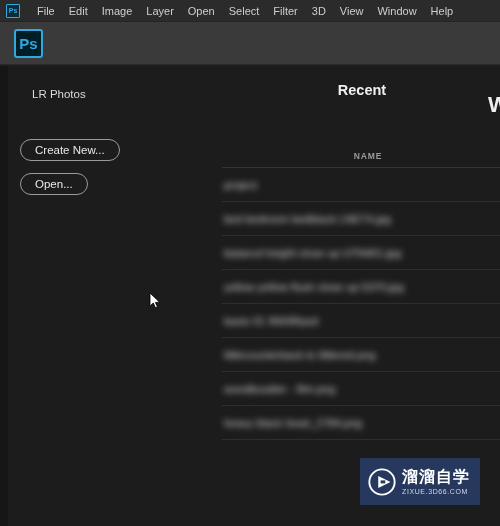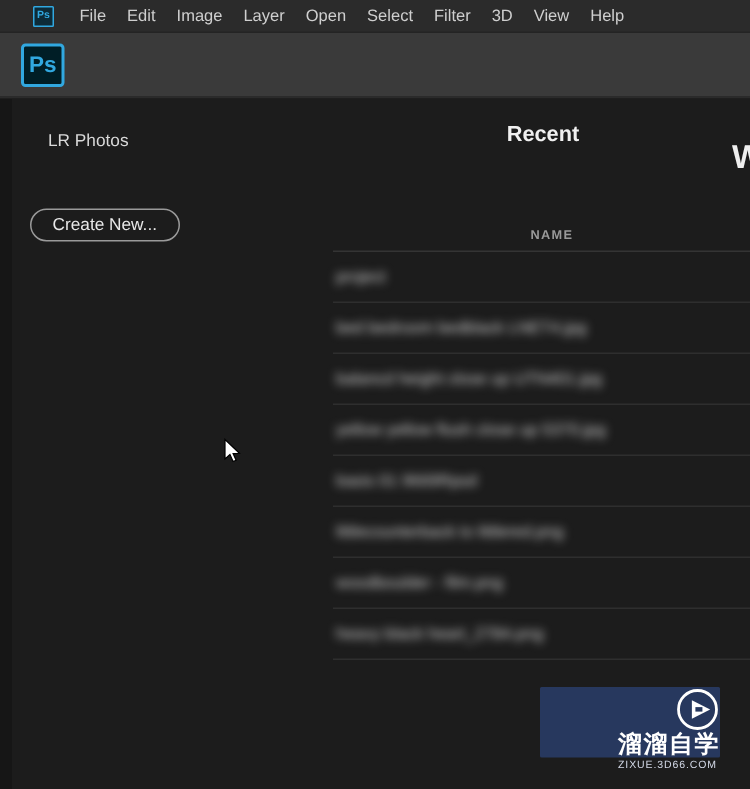--- a/index.html
+++ b/index.html
@@ -16,21 +16,21 @@
     position: relative;
     -webkit-font-smoothing: antialiased;
   }
 
   
   .menubar {
     height: 22px;
     background: #2b2b2b;
     display: flex;
     align-items: center;
-    padding-left: 22px;
+    padding-left: 6px;
     box-sizing: border-box;
     border-bottom: 1px solid #242424;
   }
   .menu-ps-icon {
     width: 14px;
     height: 14px;
     border: 1px solid #31a8e0;
     background: #0d2b38;
     color: #31a8e0;
     font-size: 7px;
@@ -191,25 +191,24 @@
 
   
   .watermark {
     position: absolute;
     left: 360px;
     top: 458px;
     width: 120px;
     height: 47px;
     background: #27385e;
     display: flex;
-    align-items: flex-end;
+    align-items: center;
     padding-left: 7px;
     box-sizing: border-box;
     border-radius: 1px;
-    flex-direction: column;
   }
   .wm-icon { width: 30px; height: 30px; flex: 0 0 30px; }
   .wm-text { margin-left: 5px; line-height: 1; }
   .wm-cn {
     font-size: 16px;
     font-weight: bold;
     color: #ffffff;
     letter-spacing: 1px;
     font-family: "DejaVu Sans", sans-serif;
   }
@@ -238,39 +237,43 @@
   <div class="menu-ps-icon">Ps</div>
   <div class="menu-item">File</div>
   <div class="menu-item">Edit</div>
   <div class="menu-item">Image</div>
   <div class="menu-item">Layer</div>
   <div class="menu-item">Open</div>
   <div class="menu-item">Select</div>
   <div class="menu-item">Filter</div>
   <div class="menu-item">3D</div>
   <div class="menu-item">View</div>
+  <div class="menu-item">Window</div>
   <div class="menu-item">Help</div>
 </div>
 
 <div class="toolbar">
   <div class="ps-logo">Ps</div>
 </div>
 
 <div class="home">
 
   <div class="edge-strip"></div>
 
   <div class="sidebar">
     <div class="nav-item">
       <span>LR Photos</span>
     </div>
 
     <div class="actions">
       <div class="pill-wrap">
         <button class="pill">Create New...</button>
+      </div>
+      <div class="pill-wrap">
+        <button class="pill">Open...</button>
       </div>
     </div>
   </div>
 
   <div class="content">
     <div class="recent-title">Recent</div>
 
     <div class="col-header">NAME</div>
     <div class="rowsep"></div>
 

